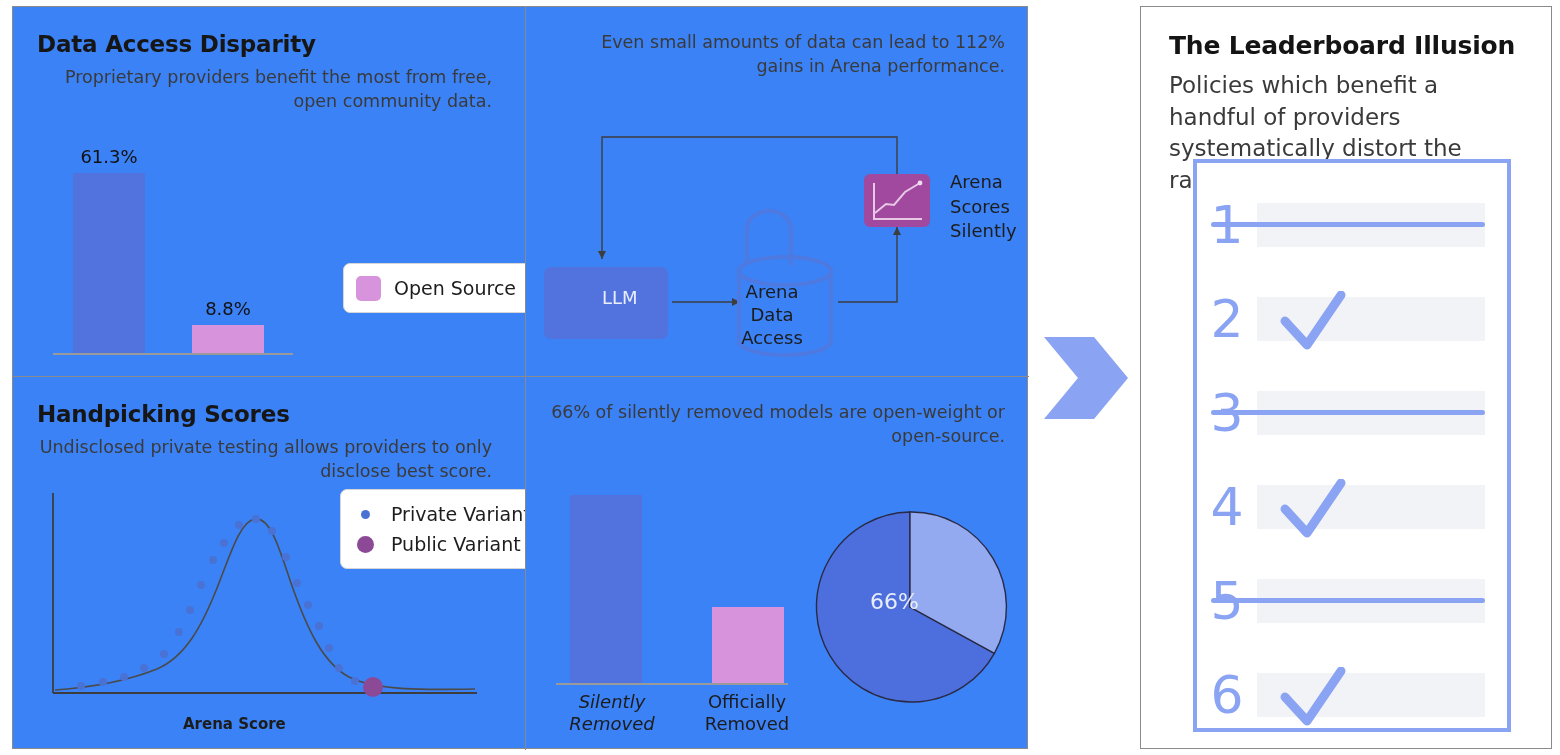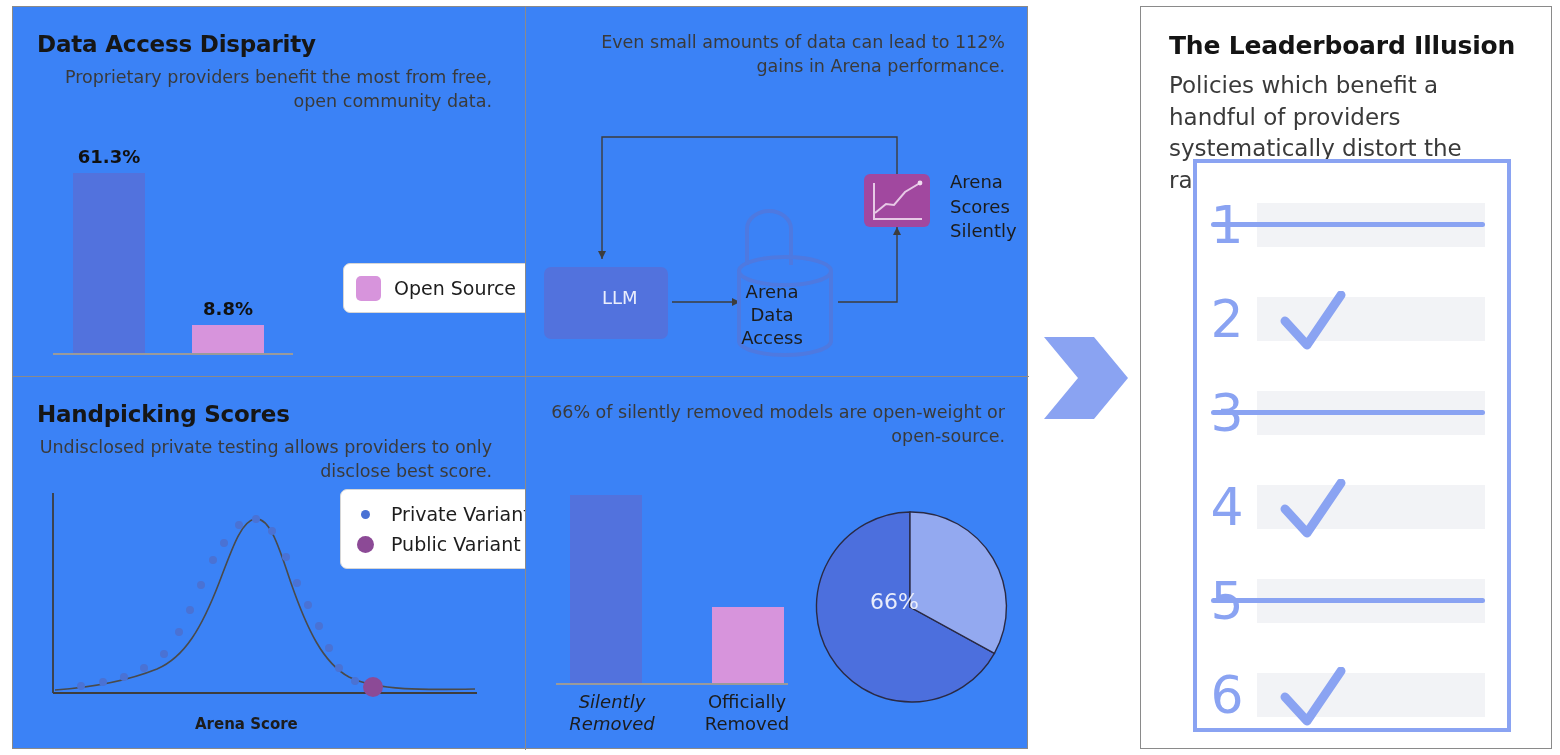--- a/index.html
+++ b/index.html
@@ -88,21 +88,21 @@
   .legend-dot-sm { width: 9px; height: 9px; border-radius: 50%; margin: 0 8px; flex:none;}
   .legend-dot-lg { width: 17px; height: 17px; border-radius: 50%; margin: 0 4px; flex:none;}
 
   
   .bars {
     position: absolute;
     display: flex;
     align-items: flex-end;
   }
   .bar-col { display: flex; flex-direction: column; align-items: center; }
-  .bar-val { font-size: 18px; font-weight: 700; color: #111; margin-bottom: 6px;}
+  .bar-val { font-size: 18px; font-weight: 400; color: #111; margin-bottom: 6px;}
   .bar-rect { width: 72px; }
   .axis-line { position: absolute; height: 1.5px; background: #9a9a9a; }
   .bar-cat {
     font-size: 18px; color: #1c1c1c; text-align: center; line-height: 1.2;
     position: absolute;
   }
 
   
   .connector {
     width: 92px; height: 755px;
@@ -281,21 +281,21 @@
             <circle cx="281" cy="118" r="4"></circle>
             <circle cx="292" cy="139" r="4"></circle>
             <circle cx="302" cy="161" r="4"></circle>
             <circle cx="312" cy="181" r="4"></circle>
             <circle cx="328" cy="194" r="4"></circle>
           </g>
 
           <circle cx="346" cy="200" r="10" fill="#8c4a96"></circle>
         </svg>
 
-        <span style="position:absolute;left:182px;top:338px;font-size:15px;font-weight:600;color:#1c1c1c;">Arena Score</span>
+        <span style="position:absolute;left:170px;top:338px;font-size:15px;font-weight:600;color:#1c1c1c;">Arena Score</span>
 
         <div class="legend" style="left:327px; top:112px; width:178px;">
           <div class="legend-row">
             <span class="legend-dot-sm" style="background:#4a72d4;"></span>
             <span class="legend-label">Private Variant</span>
           </div>
           <div class="legend-row">
             <span class="legend-dot-lg" style="background:#8c4a96;"></span>
             <span class="legend-label">Public Variant</span>
           </div>

